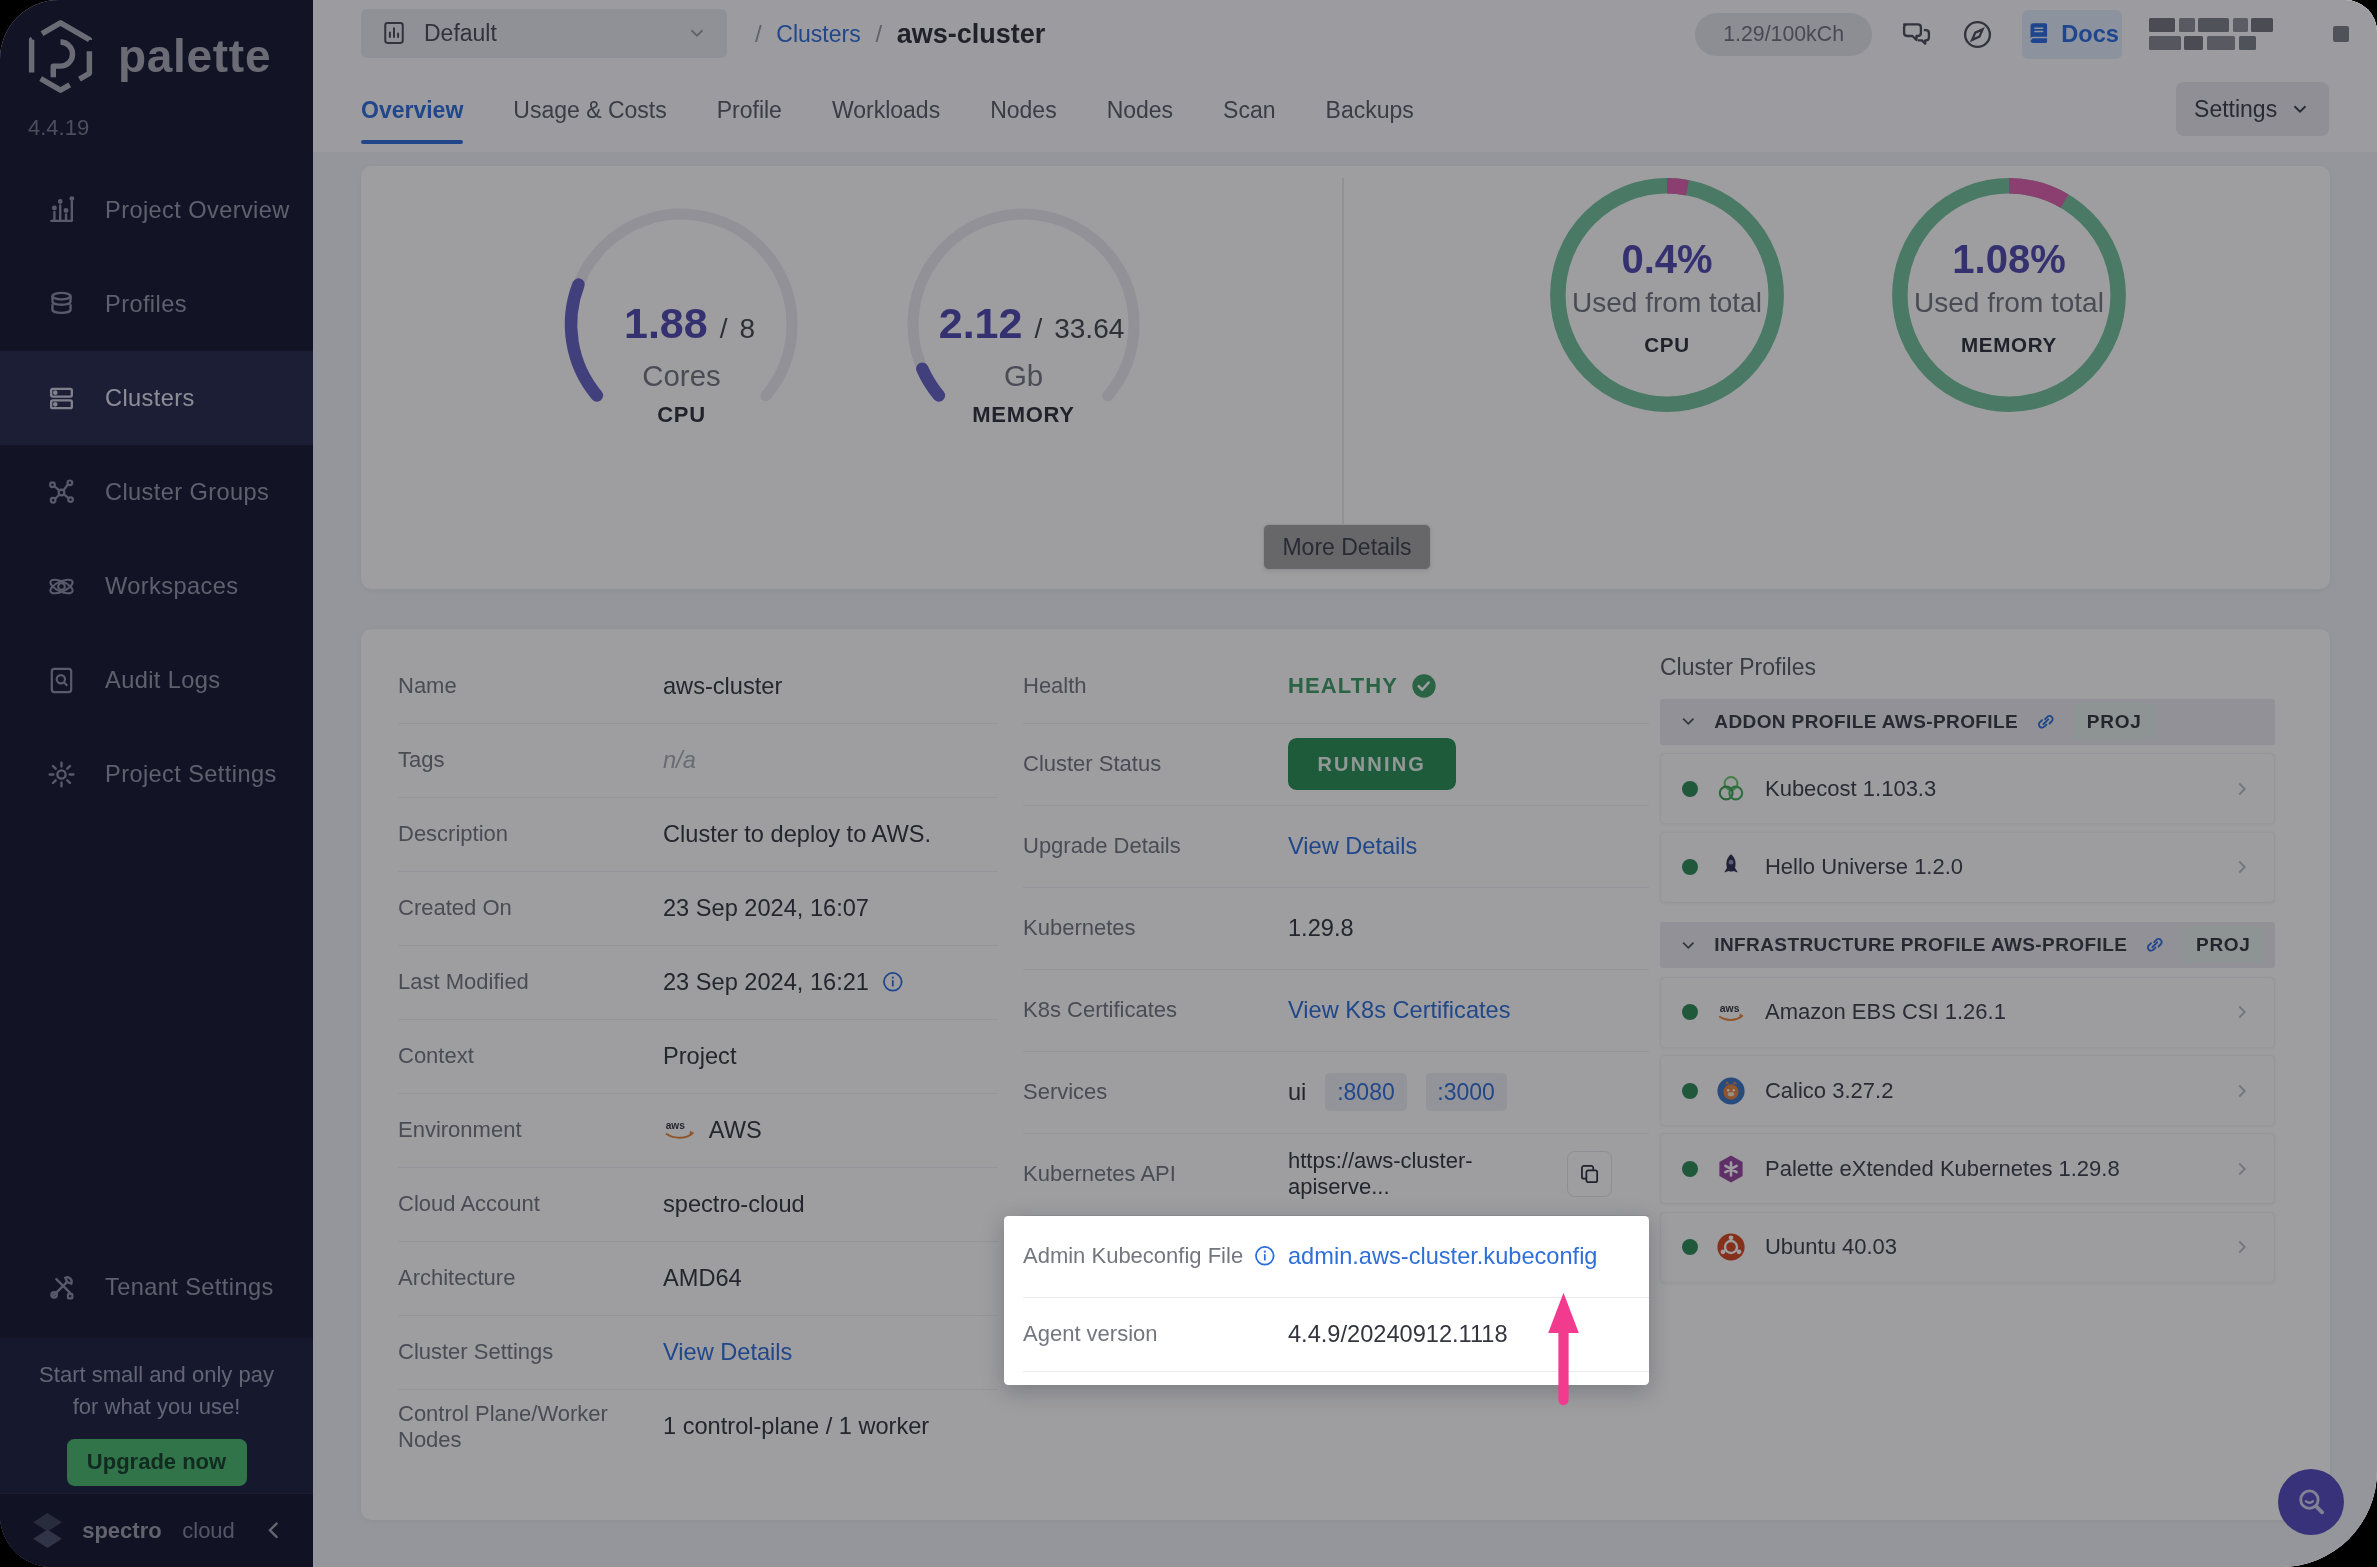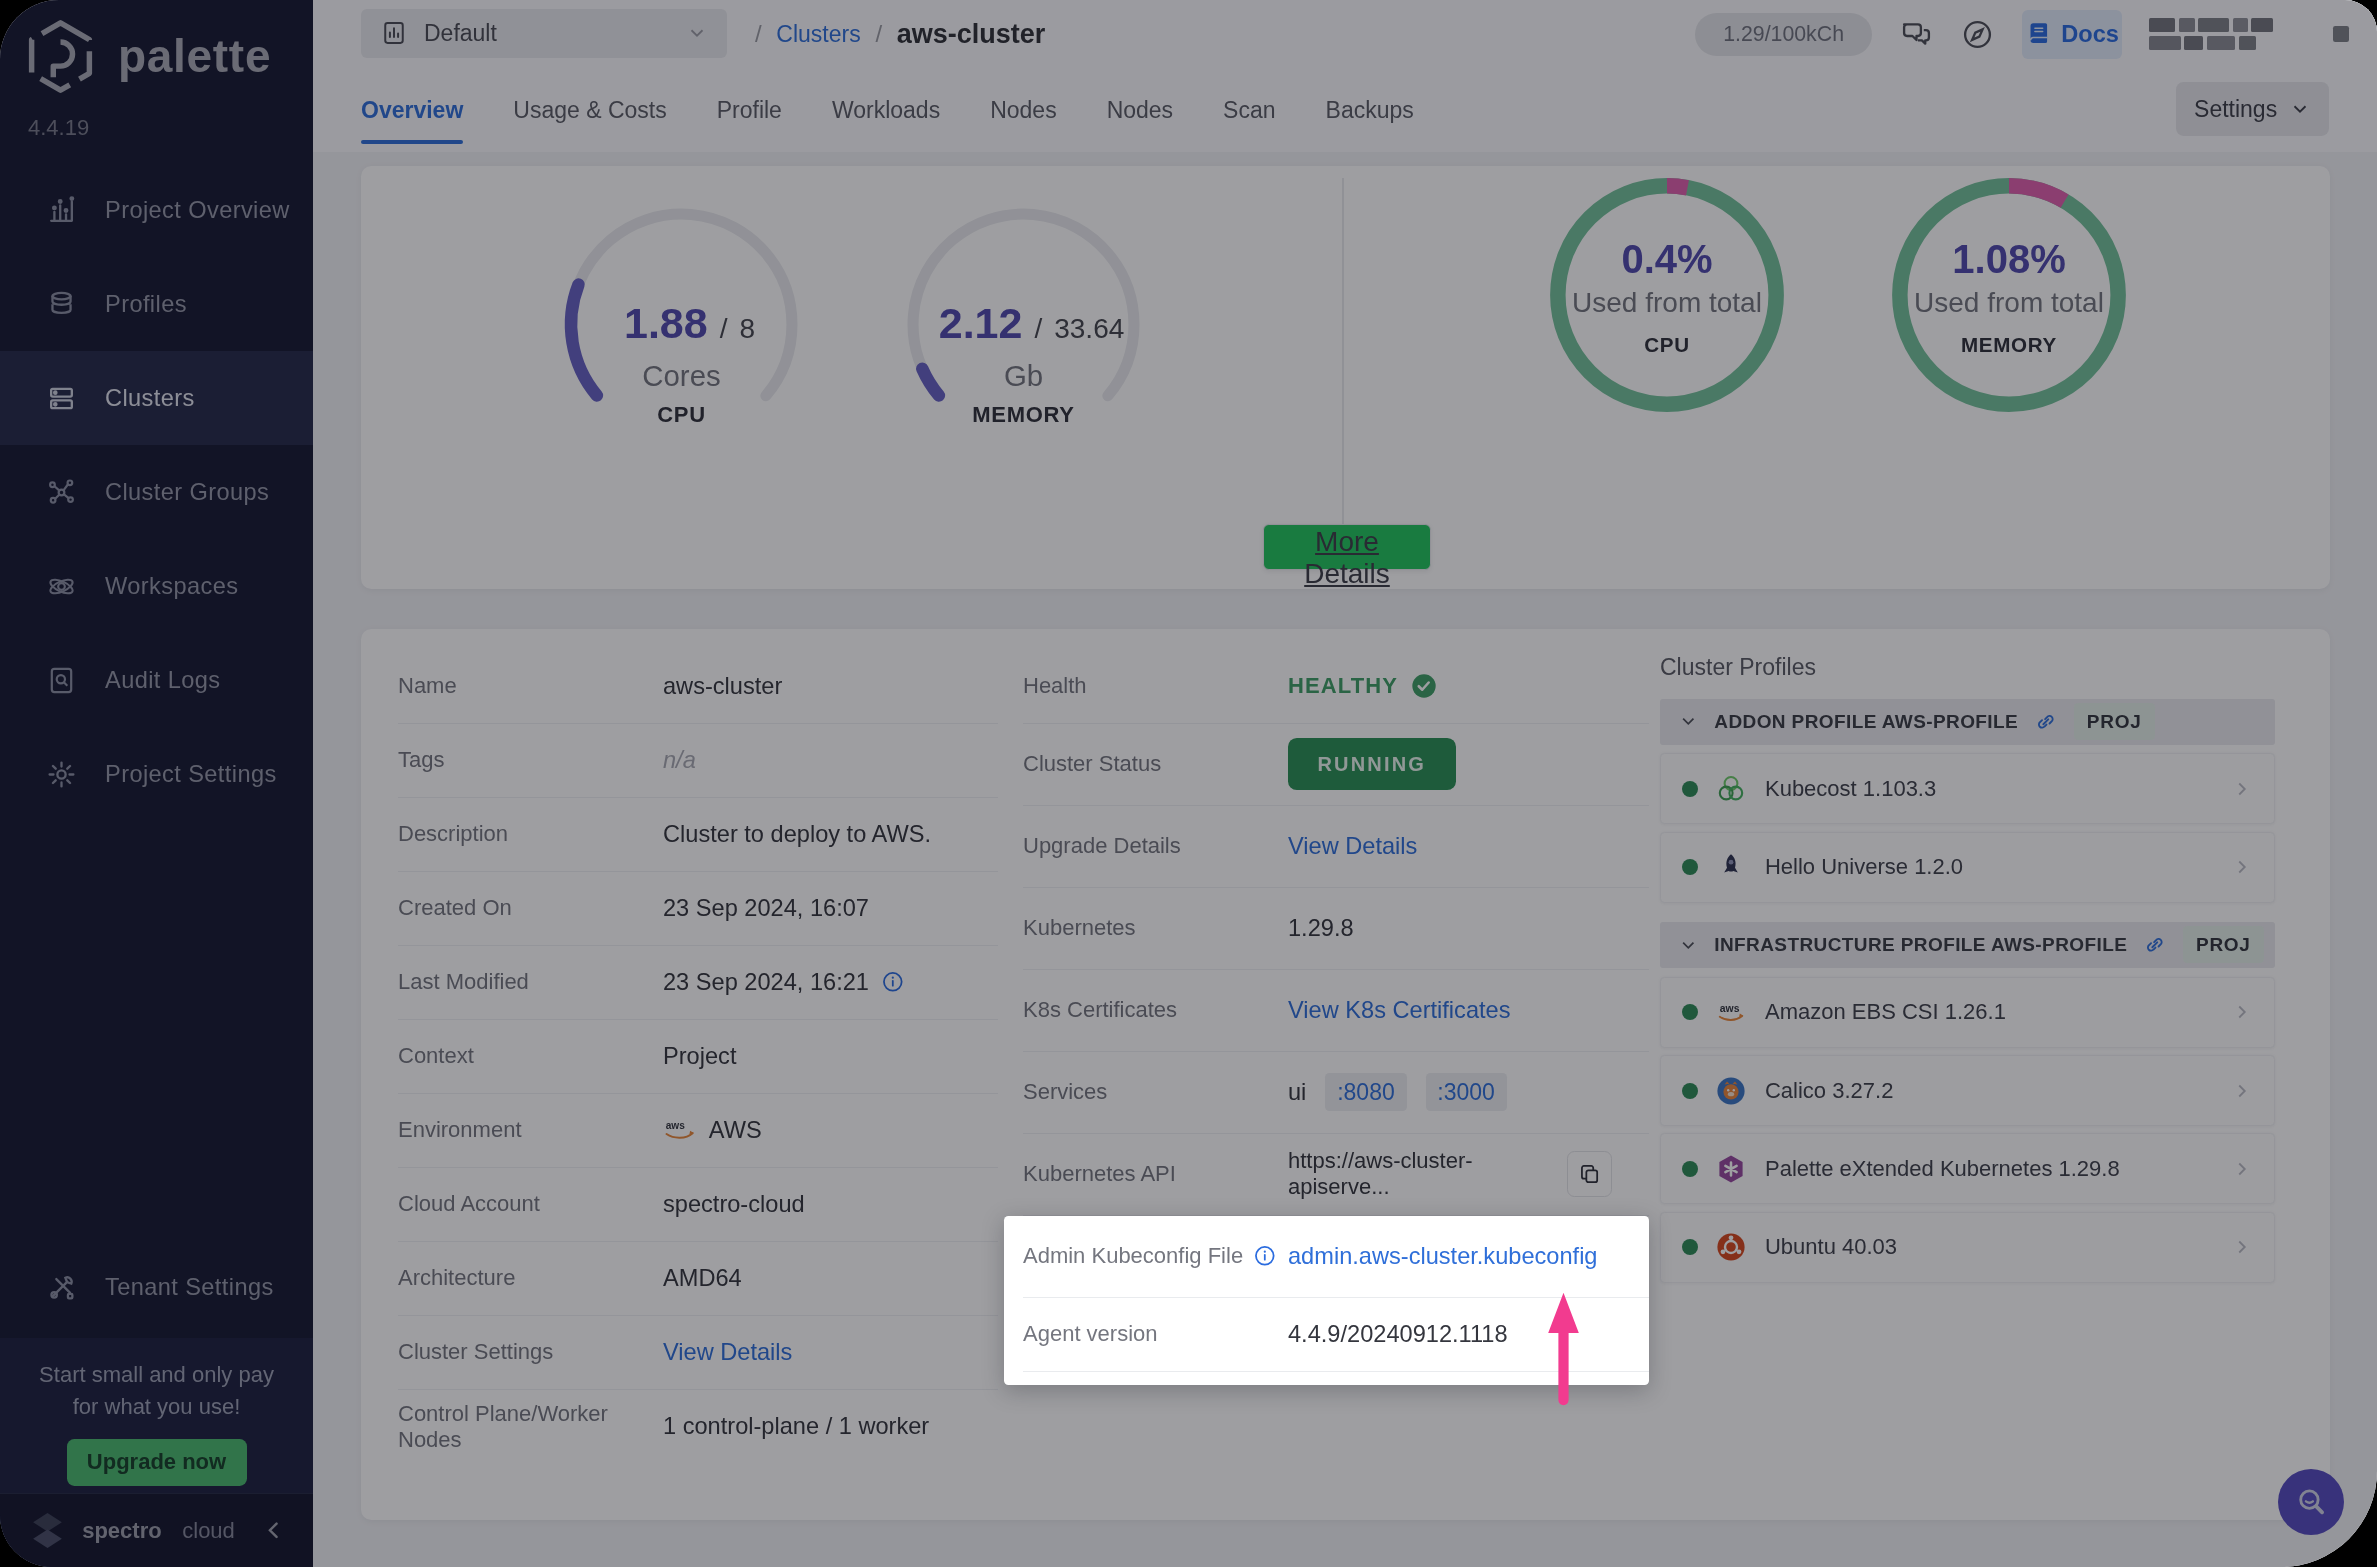--- a/index.html
+++ b/index.html
@@ -73,21 +73,21 @@
   .gauge-cpu{left:199px;top:37px;}
   .gauge-mem{left:541px;top:37px;}
   .v-divider{position:absolute;left:981px;top:11.8px;bottom:59px;width:1.5px;background:#e8e9ed;}
   .ring{position:absolute;width:236px;height:236px;}
   .ring svg{position:absolute;inset:0;}
   .r-pct{position:absolute;left:0;right:0;top:60px;text-align:center;font-size:40px;font-weight:700;color:#504aad;}
   .r-cap{position:absolute;left:0;right:0;top:110px;text-align:center;font-size:28px;color:#73767f;}
   .r-label{position:absolute;left:0;right:0;top:156px;text-align:center;font-size:20.6px;font-weight:700;color:#2f313b;letter-spacing:0.7px;}
   .ring-cpu{left:1188px;top:11px;}
   .ring-mem{left:1530px;top:11px;}
-  .more-details{position:absolute;left:902px;top:358px;width:168px;height:46px;background:#22c55e;border:0.7px solid #e9eaee;border-radius:5.9px;box-shadow:0 1.5px 4.4px rgba(40,44,60,.08);font-size:28px;color:#3c3e48;font-family:inherit;cursor:pointer;text-decoration:underline;}
+  .more-details{position:absolute;left:902px;top:358px;width:168px;height:46px;background:#a3a3a3;border:0.7px solid #e9eaee;border-radius:5.9px;box-shadow:0 1.5px 4.4px rgba(40,44,60,.08);font-size:23px;color:#3c3e48;font-family:inherit;cursor:pointer;}
 
   
   .col1{position:absolute;left:37px;top:20.6px;width:600px;}
   .col2{position:absolute;left:662px;top:20.6px;width:626px;}
   .col3{position:absolute;left:1299px;top:20.6px;width:615px;}
   .drow{display:flex;align-items:center;border-bottom:0.7px solid #eef0f3;height:74px;}
   .drow.last{border-bottom:none;}
   .h100{height:74px;}.h111{height:82px;}
   .dlabel{flex:0 0 265px;font-size:22px;color:#74767f;display:flex;align-items:center;gap:10.3px;}
   .dvalue{font-size:23.6px;color:#34363e;}

